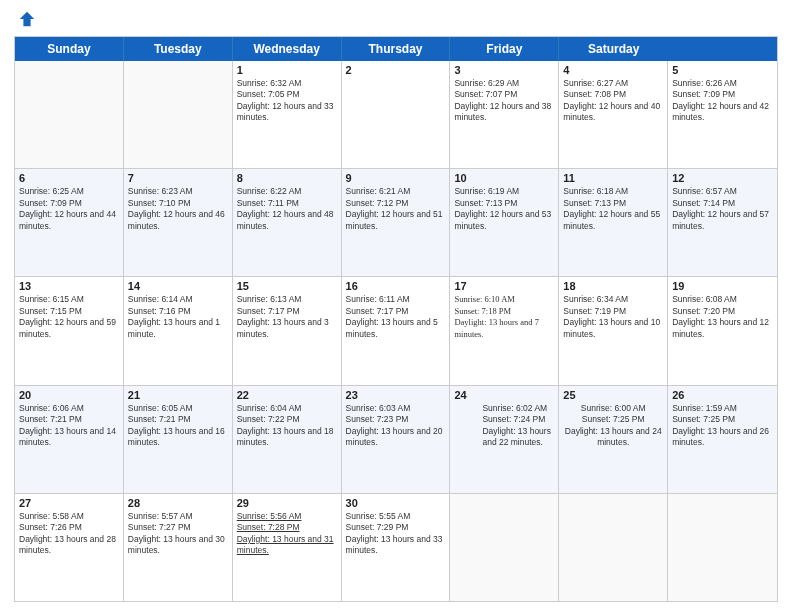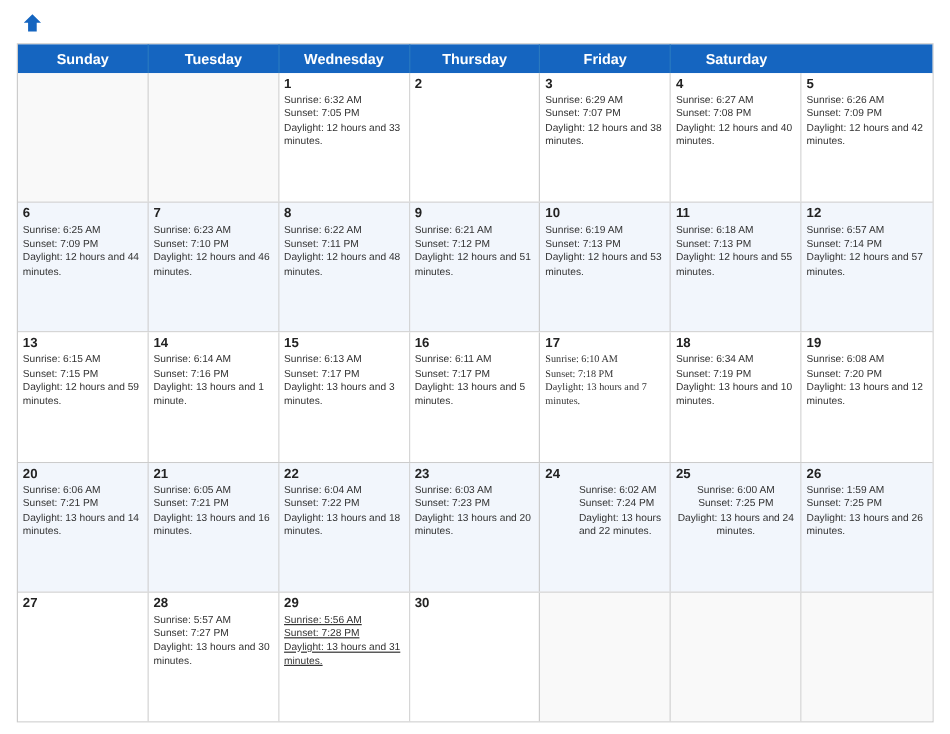--- a/index.html
+++ b/index.html
@@ -321,35 +321,41 @@
           <div class="cal-cell">
             <span class="day-num">26</span>
             <div class="cell-info" style="white-space: pre-line;">Sunrise: 1:59 AM
 Sunset: 7:25 PM
 Daylight: 13 hours and 26 minutes.</div>
           </div>
         </div>
         <div class="cal-row">
           <div class="cal-cell">
             <span class="day-num">27</span>
+            <div class="cell-info" style="white-space: pre-line;">Sunrise: 5:58 AM
+Sunset: 7:26 PM
+Daylight: 13 hours and 28 minutes.</div>
           </div>
           <div class="cal-cell">
             <span class="day-num">28</span>
             <div class="cell-info" style="white-space: pre-line;">Sunrise: 5:57 AM
 Sunset: 7:27 PM
 Daylight: 13 hours and 30 minutes.</div>
           </div>
           <div class="cal-cell">
             <span class="day-num">29</span>
             <div class="cell-info" style="white-space: pre-line; text-decoration: underline;">Sunrise: 5:56 AM
 Sunset: 7:28 PM
 Daylight: 13 hours and 31 minutes.</div>
           </div>
           <div class="cal-cell">
             <span class="day-num">30</span>
+            <div class="cell-info" style="white-space: pre-line;">Sunrise: 5:55 AM
+Sunset: 7:29 PM
+Daylight: 13 hours and 33 minutes.</div>
           </div>
           <div class="cal-cell empty"></div>
           <div class="cal-cell empty"></div>
           <div class="cal-cell empty"></div>
         </div>
       </div>
   </div>
 </div>
 
 </body></html>

